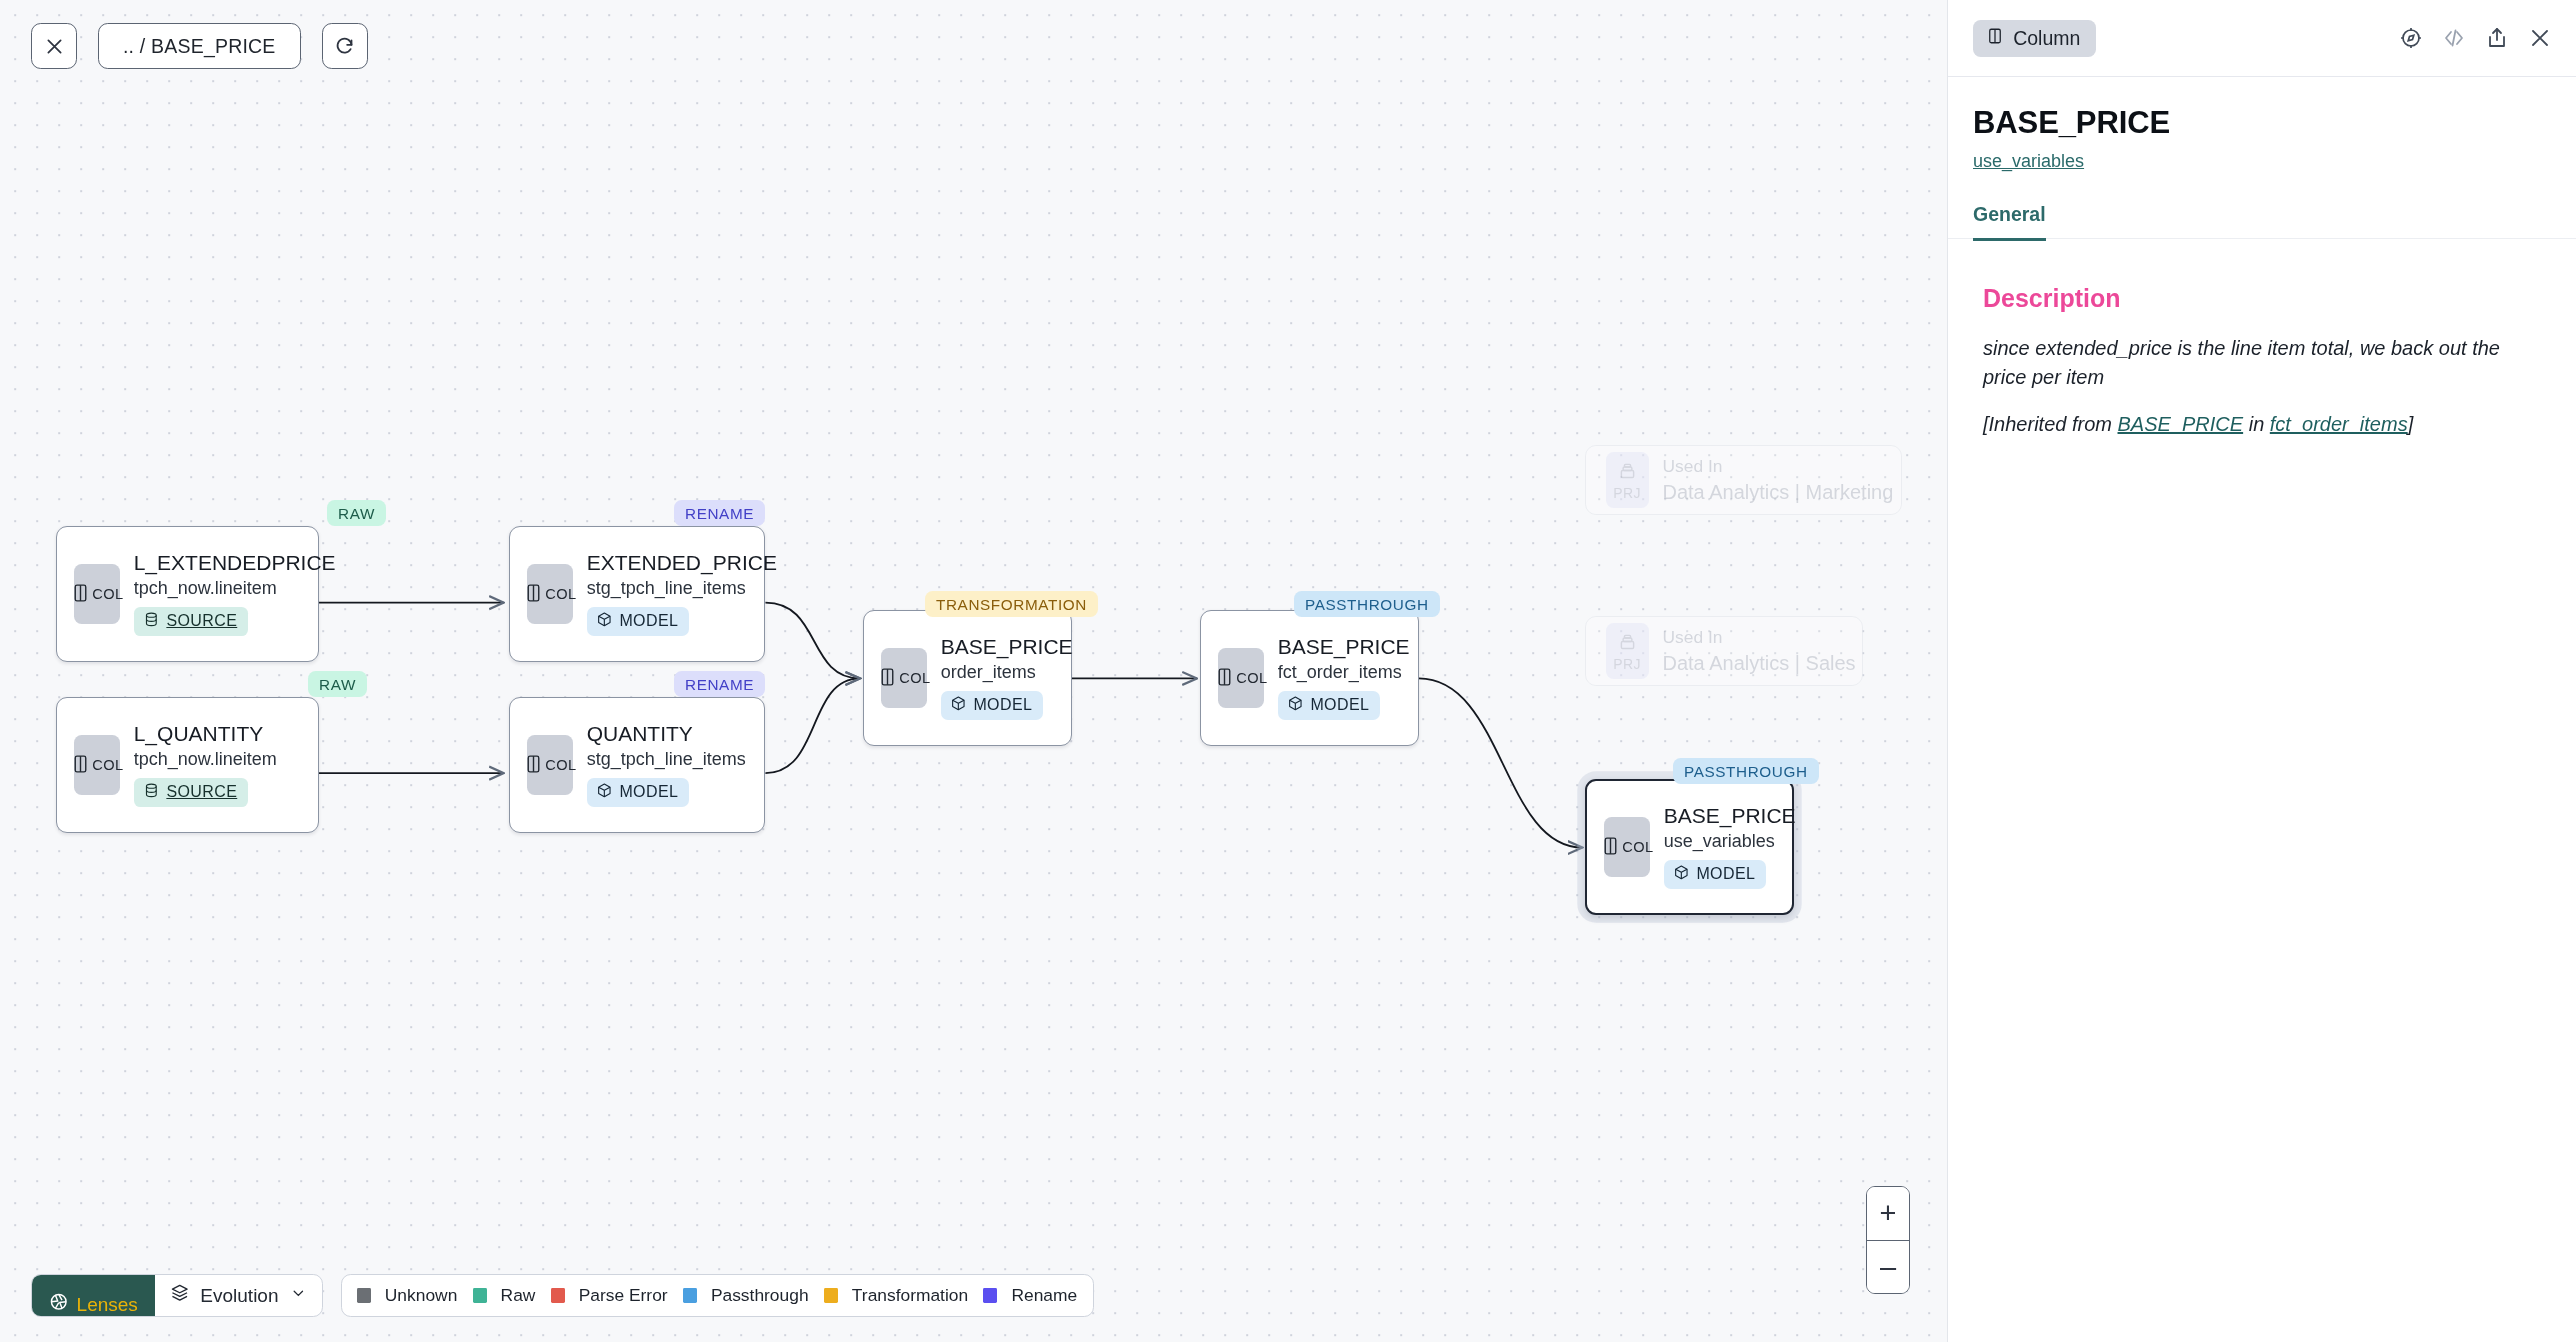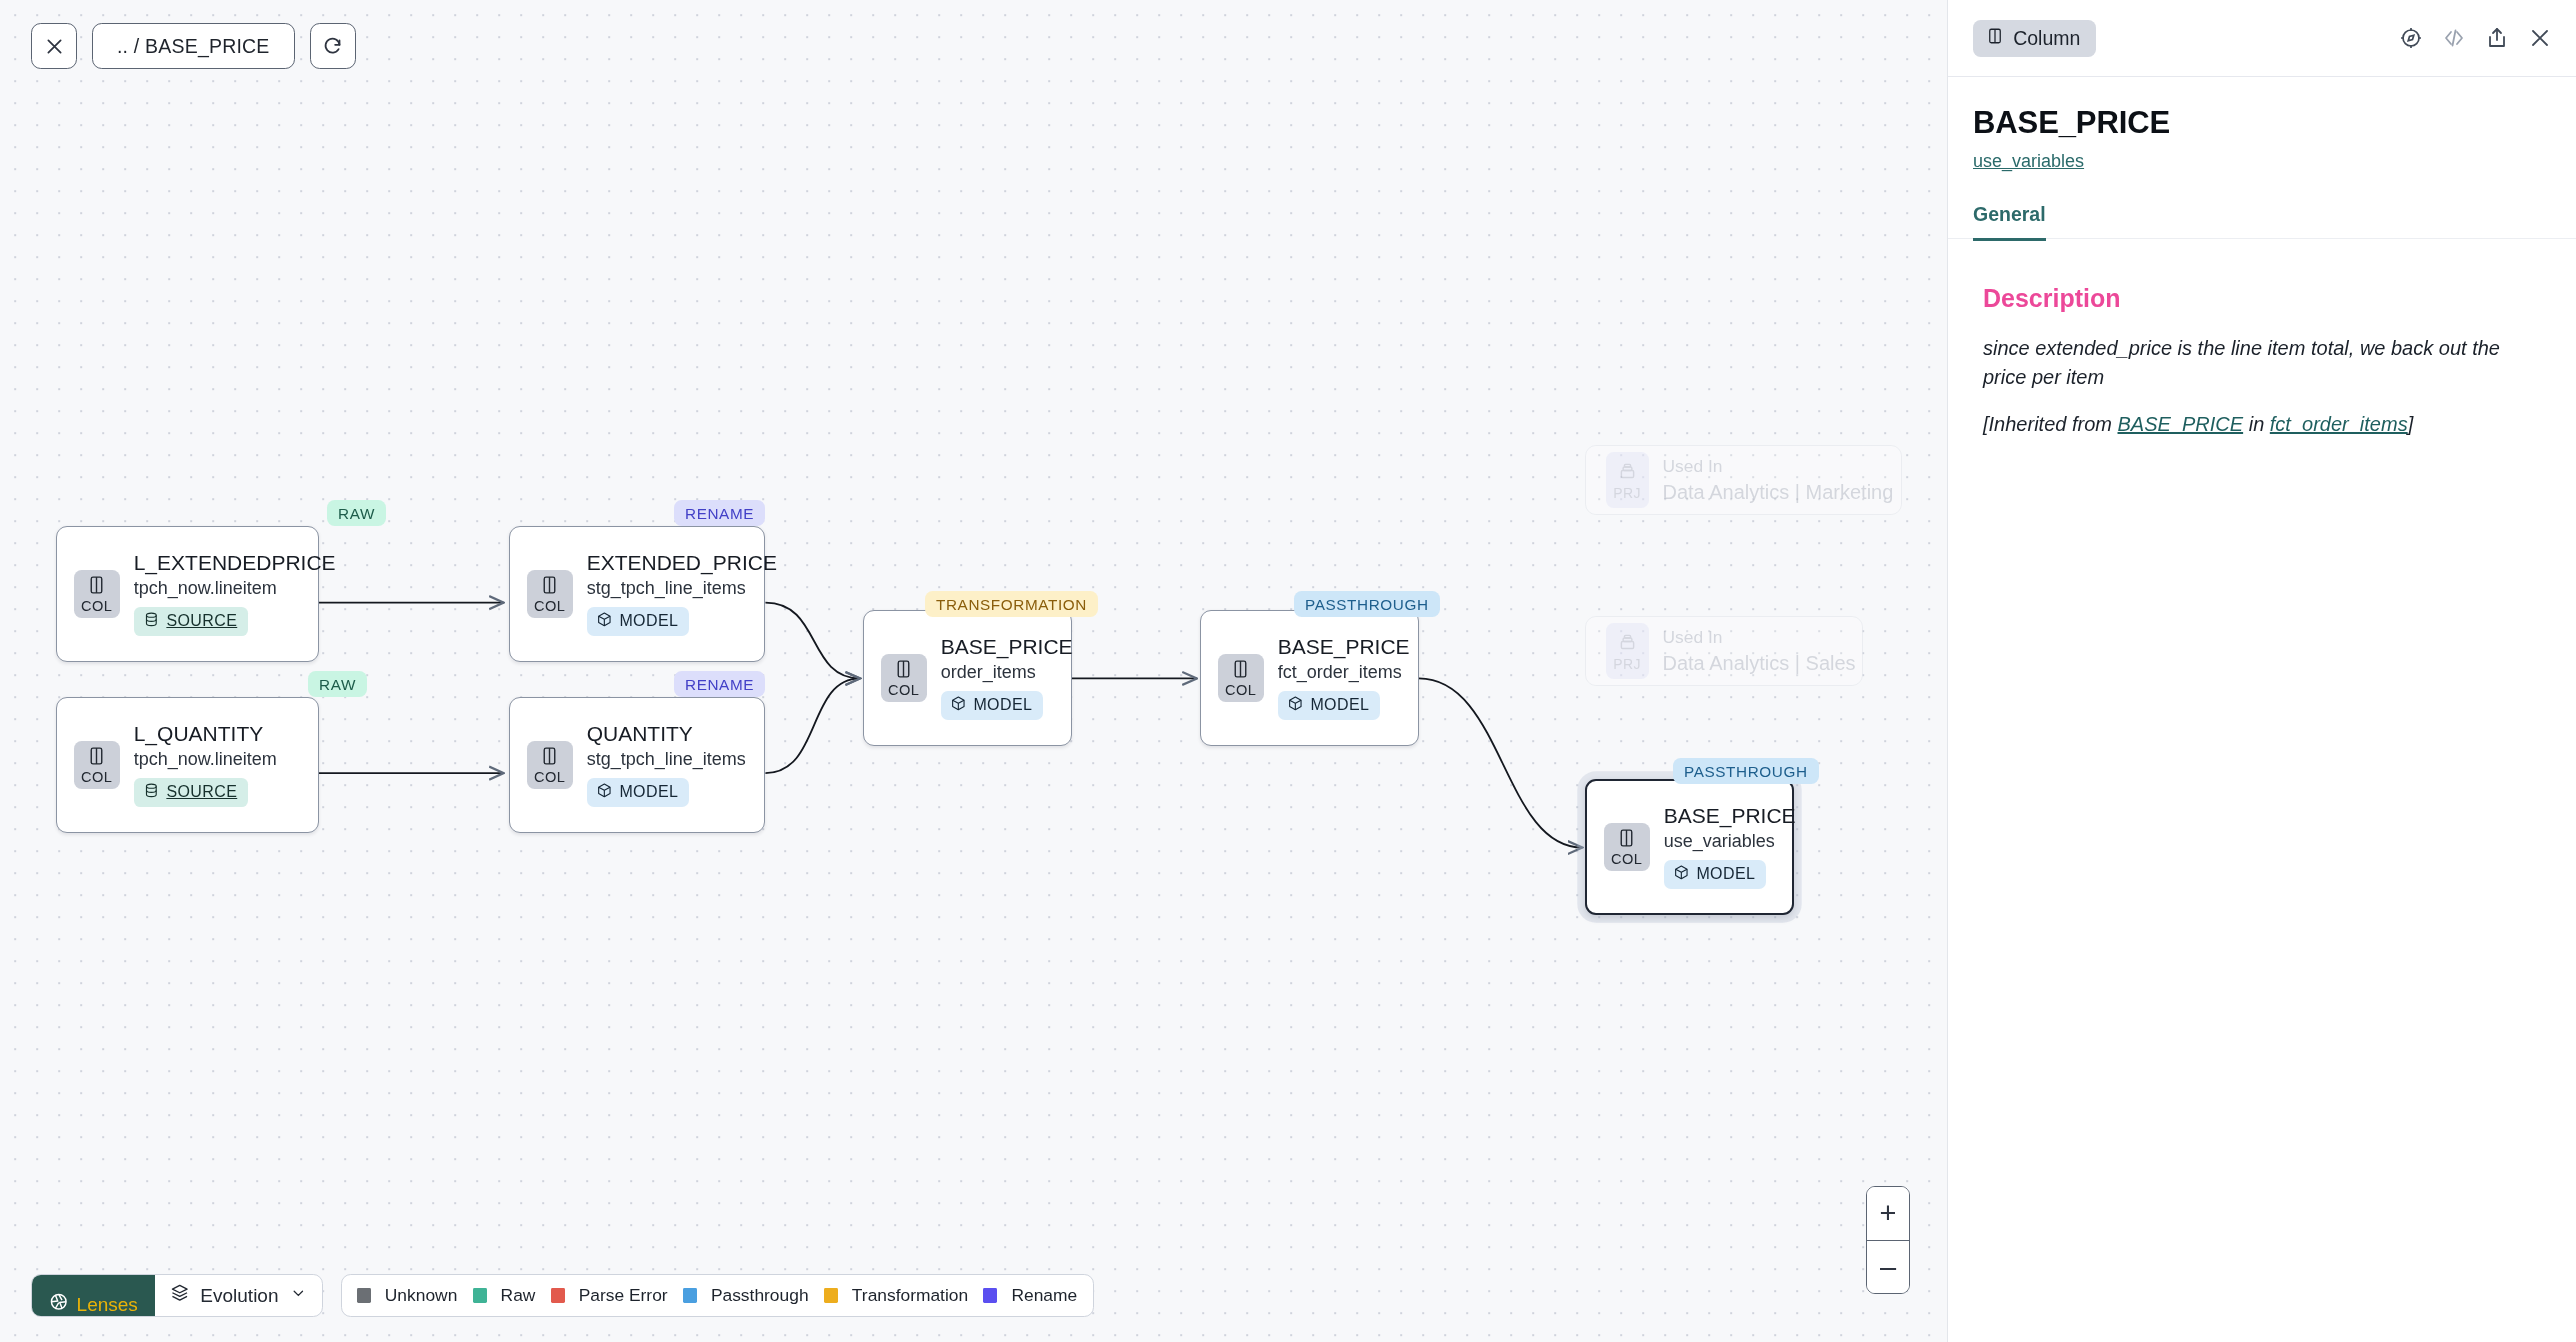--- a/index.html
+++ b/index.html
@@ -17,42 +17,42 @@
     width: 1947px; height: 1343px;
     background-color: #f7f8fa;
     background-image: radial-gradient(circle, #cfd3dc 1.1px, transparent 1.2px);
     background-size: 22px 22px;
     background-position: 4.2px 4.2px;
     overflow: hidden;
     flex: 0 0 1947px;
   }
 
   
-  .tl-controls { position: absolute; top: 23px; left: 31px; display: flex; align-items: center; gap: 15px; z-index: 30; }
+  .tl-controls { position: absolute; top: 23px; left: 31px; display: flex; align-items: center; gap: 21px; z-index: 30; }
   .ctl-btn {
     background: #fff; border: 1.5px solid #5b6472; border-radius: 9.7px;
     height: 46px; display: flex; align-items: center; justify-content: center;
     color: #2e3440; cursor: pointer;
   }
   .ctl-btn.square { width: 46px; }
   .ctl-btn.pill { padding: 0 24px; font-size: 19.5px; letter-spacing: 0.2px; color: #1f242c; }
   .ctl-btn svg { display: block; }
 
   
   .node {
     position: absolute; background: #ffffff;
     border: 1.1px solid #8b94a3; border-radius: 11px;
     box-shadow: 0 1.4px 3.5px rgba(25,32,48,.10);
     z-index: 12;
   }
   .node.selected { border: 2.4px solid #1f2633; box-shadow: 0 0 0 7.7px rgba(180,190,210,.30), 0 2.1px 7px rgba(25,32,48,.18); }
   .node-inner { position: relative; width: 100%; height: 100%; display: flex; align-items: center; padding-left: 16.7px; }
   .col-chip {
-    background: #ccd0d9; border-radius: 7.7px; width: 46px; height: 48px;
-    display: flex; flex-direction: column; align-items: center; justify-content: center; gap: 1.4px;
+    background: #ccd0d9; border-radius: 7.7px; width: 46px; height: 60px;
+    display: flex; flex-direction: row; align-items: center; justify-content: center; gap: 1.4px;
     flex: 0 0 46px;
   }
   .col-chip .cc-lbl { font-size: 14.6px; color: #222831; letter-spacing: 0.4px; line-height: 1; }
   .col-txt { margin-left: 14px; display: flex; flex-direction: column; gap: 4.2px; }
   .col-txt .n-title { font-size: 21px; color: #171c24; line-height: 1.05; white-space: nowrap; }
   .col-txt .n-sub { font-size: 18px; color: #2c333d; line-height: 1.05; white-space: nowrap; }
   .mat-badge {
     margin-top: 4.9px; align-self: flex-start; display: inline-flex; align-items: center; gap: 7px;
     padding: 4.2px 11px 4.2px 9px; border-radius: 6.3px; font-size: 16px; letter-spacing: 0.4px; white-space: nowrap;
   }

